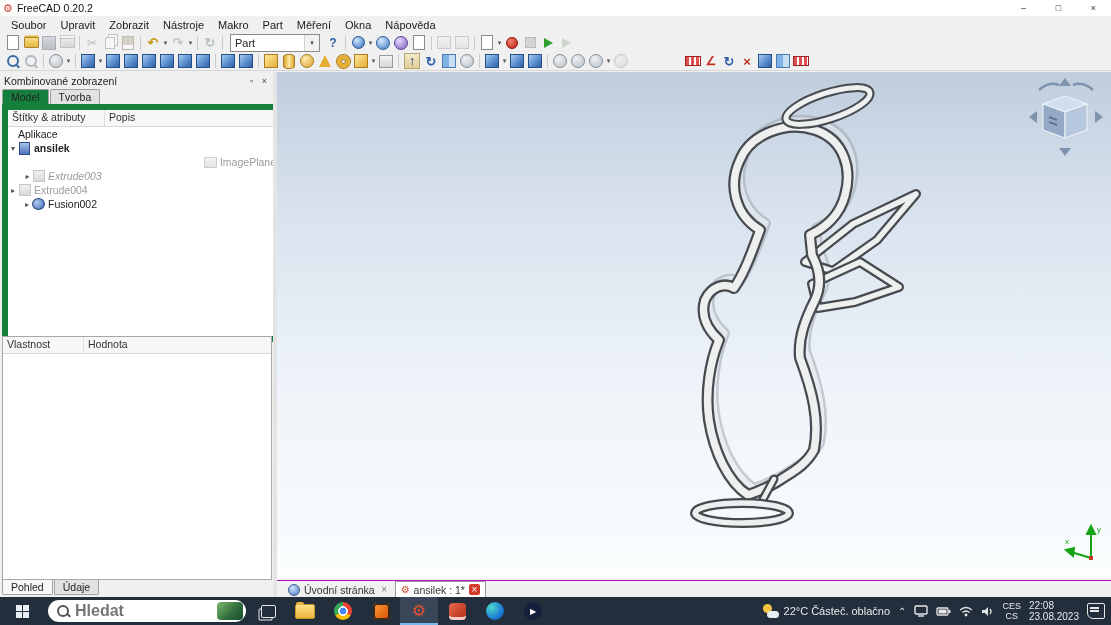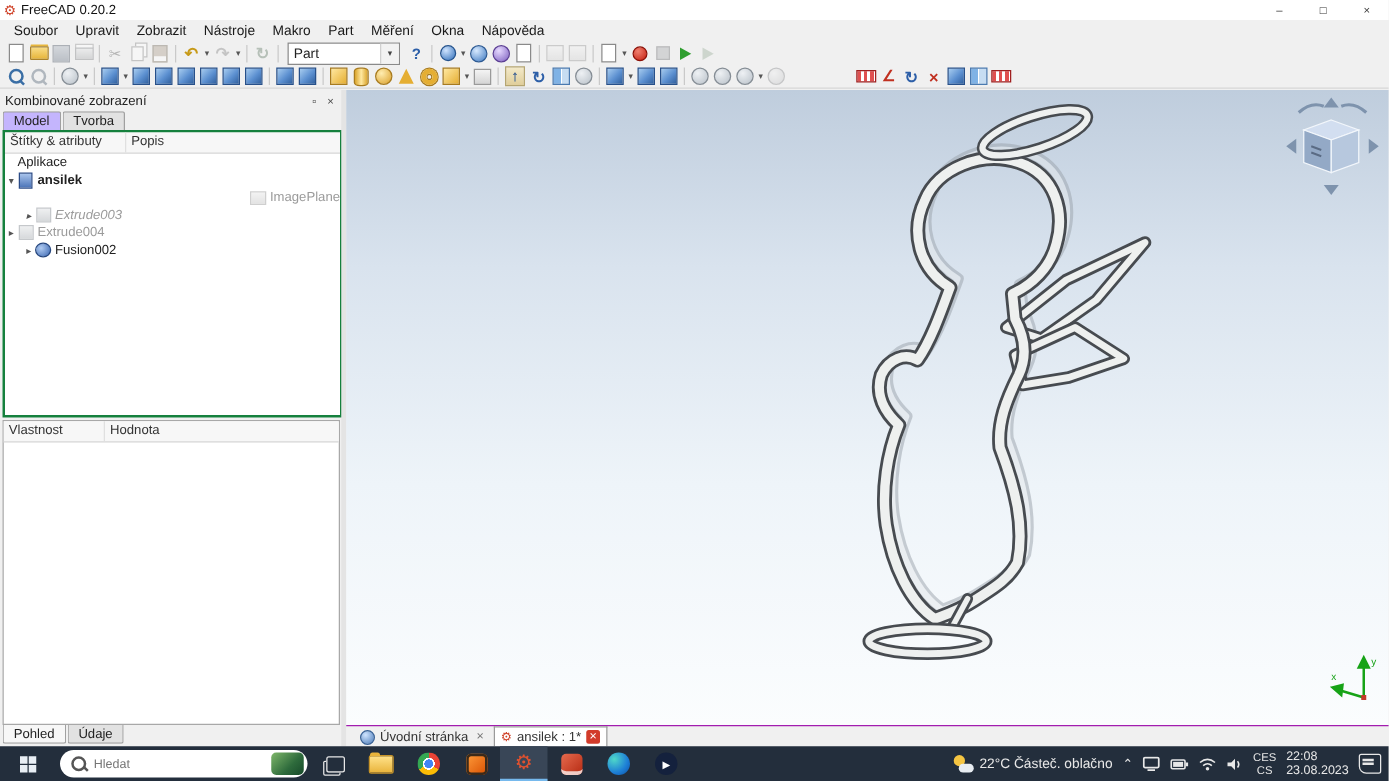--- a/index.html
+++ b/index.html
@@ -70,22 +70,22 @@
   #wb-combo .wb-label{flex:1;padding-left:4px;font-size:11px;}
   #wb-combo .wb-arrow{width:14px;text-align:center;color:#444;font-size:7px;border-left:1px solid #d0d0d0;align-self:stretch;display:flex;align-items:center;justify-content:center;background:#f2f2f2;}
 
   
   #left-panel{left:0;top:72px;width:273px;height:525px;background:#f0f0f0;}
   #panel-header{height:15px;display:flex;align-items:center;padding:1px 2px 0 4px;}
   #panel-header .ph-title{font-size:10.5px;color:#222;flex:1;}
   .ph-btn{width:13px;height:12px;display:flex;align-items:center;justify-content:center;color:#444;font-size:9px;}
   #panel-tabs{height:16px;display:flex;align-items:flex-end;padding-left:2px;}
   .ptab{font-size:10.5px;padding:1px 8px 1px 8px;border:1px solid #a0a0a0;border-bottom:none;background:#e2e2e2;margin-right:1px;border-radius:2px 2px 0 0;}
-  .ptab.active{background:#c4b5fd;position:relative;top:1px;padding-bottom:2px;}
-  #treebox{position:absolute;left:2px;top:32px;width:268px;height:226px;background:#fff;border:2px solid #15803d;}
+  .ptab.active{background:#15803d;position:relative;top:1px;padding-bottom:2px;}
+  #treebox{position:absolute;left:2px;top:32px;width:268px;height:226px;background:#fff;border:6px solid #15803d;}
   .colhead{display:flex;height:16px;border-bottom:1px solid #d8d8d8;background:#f7f7f7;font-size:10.5px;color:#333;}
   .colhead .c1{width:92px;padding:1px 0 0 4px;border-right:1px solid #e0e0e0;}
   .colhead .c2{flex:1;padding:1px 0 0 4px;}
   .trow{display:flex;align-items:center;height:14px;font-size:10.5px;}
   .trow .tw{width:10px;text-align:center;color:#555;font-size:8px;flex:none;}
   .tw-open::before{content:"▾";}
   .tw-closed::before{content:"▸";}
   .ti{width:13px;height:13px;display:inline-flex;align-items:center;justify-content:center;margin-right:3px;flex:none;}
   .ti-doc::before{content:"";width:9px;height:11px;background:linear-gradient(#a9c4ec,#4b74b8);border:1px solid #2c4c88;display:block;}
   .ti-img::before{content:"";width:12px;height:9px;background:linear-gradient(#e4e4e4,#bdbdbd);border:1px solid #8f8f8f;display:block;}
@@ -118,21 +118,21 @@
 
   
   #taskbar{left:0;top:597px;width:1111px;height:28px;background:#232e3c;display:flex;align-items:center;color:#e8e8e8;}
   .tb-cell{height:28px;display:flex;align-items:center;justify-content:center;flex:none;}
   #start-btn{width:44px;}
   #start-btn .winlogo{display:grid;grid-template-columns:6px 6px;grid-template-rows:6px 6px;gap:1px;}
   #start-btn .winlogo b{background:#e8eef4;display:block;}
   #search-pill{width:198px;height:22px;background:#fff;border-radius:11px;display:flex;align-items:center;margin:0 4px;overflow:hidden;}
   #search-pill .s-mag{width:8px;height:8px;border:2px solid #555;border-radius:50%;margin:0 4px 0 9px;position:relative;flex:none;}
   #search-pill .s-mag::after{content:"";position:absolute;width:5px;height:2px;background:#555;transform:rotate(45deg);right:-4px;bottom:-1px;}
-  #search-pill input{border:none;outline:none;flex:1;font-size:10px;color:#333;font-family:"Liberation Sans",sans-serif;background:transparent;min-width:0;}
+  #search-pill input{border:none;outline:none;flex:1;font-size:16px;color:#333;font-family:"Liberation Sans",sans-serif;background:transparent;min-width:0;font-weight:bold;}
   #search-pill .s-thumb{width:26px;height:18px;border-radius:4px;margin-right:3px;background:linear-gradient(135deg,#7fb76a,#2e6b3c 60%,#174a2a);flex:none;}
   #taskview .tv{width:13px;height:11px;border:1.5px solid #e8e8e8;border-radius:2px;box-shadow:-3px 3px 0 -1.5px #232e3c,-3px 3px 0 -0.5px #e8e8e8;}
   .tb-app{width:38px;}
   .tb-app.active{background:#394657;box-shadow:inset 0 -2px 0 #76b9ed;}
   .a-folder{width:18px;height:13px;background:linear-gradient(#ffe28a,#e9b43c);border:1px solid #c79428;border-radius:2px;position:relative;}
   .a-folder::before{content:"";position:absolute;left:0;top:-3px;width:8px;height:3px;background:#e9b43c;border-radius:2px 2px 0 0;}
   .a-chrome{width:18px;height:18px;border-radius:50%;background:radial-gradient(circle at center,#4285f4 0 27%,#fff 28% 37%,transparent 38%),conic-gradient(#ea4335 0 120deg,#fbbc05 120deg 240deg,#34a853 240deg 360deg);}
   .a-orange{width:17px;height:17px;border-radius:4px;background:linear-gradient(135deg,#ff9d3c,#d84e00);box-shadow:inset 0 0 0 2px #3a2a1a;}
   .a-freecad{color:#e0512f;font-size:16px;line-height:16px;}
   .a-red{width:17px;height:17px;border-radius:4px;background:linear-gradient(135deg,#e66a4e,#b52a12);box-shadow:inset 0 -5px 0 -2px rgba(255,255,255,.75);}

